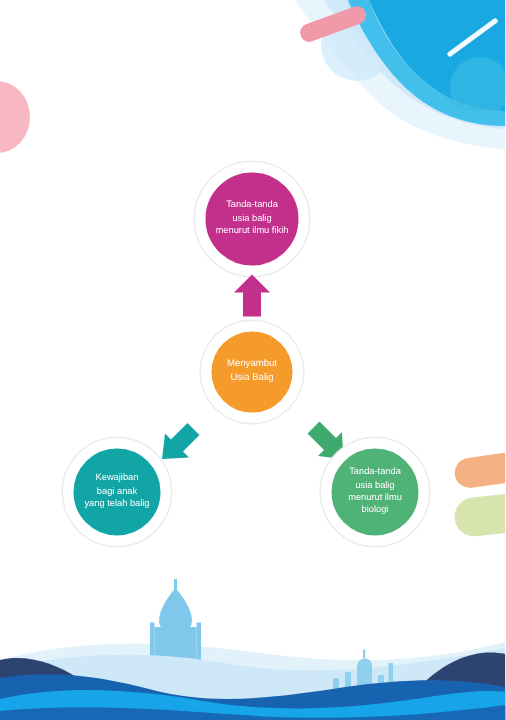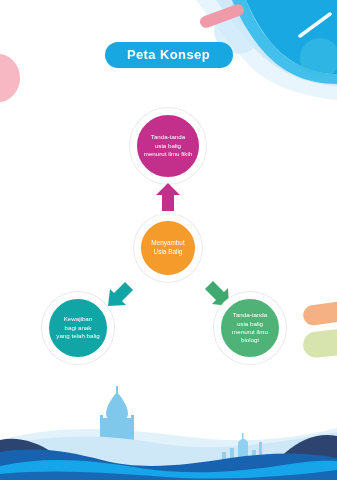--- a/index.html
+++ b/index.html
@@ -216,21 +216,20 @@
                    C310,461 324,460 337,461 L337,480 L0,480 Z" fill="#16a5e8"></path>
 
           <path d="M0,474 C60,468 120,474 182,478 C240,480 292,476 337,470
                    L337,480 L0,480 Z" fill="#1763b0" opacity="0.9"></path>
         </g>
 
       </g>
     </svg>
   </div>
 
-  <div class="title-banner" style="background:#18a7e0;">Peta Konsep</div>
 
   <div class="map-area">
 
     <div class="node node-top" style="background:#c2308c;">
       <span class="node-label">Tanda-tanda
 usia balig
 menurut ilmu fikih</span>
     </div>
 
     <svg class="arrow arrow-up" viewBox="0 0 34 34" xmlns="http://www.w3.org/2000/svg">

